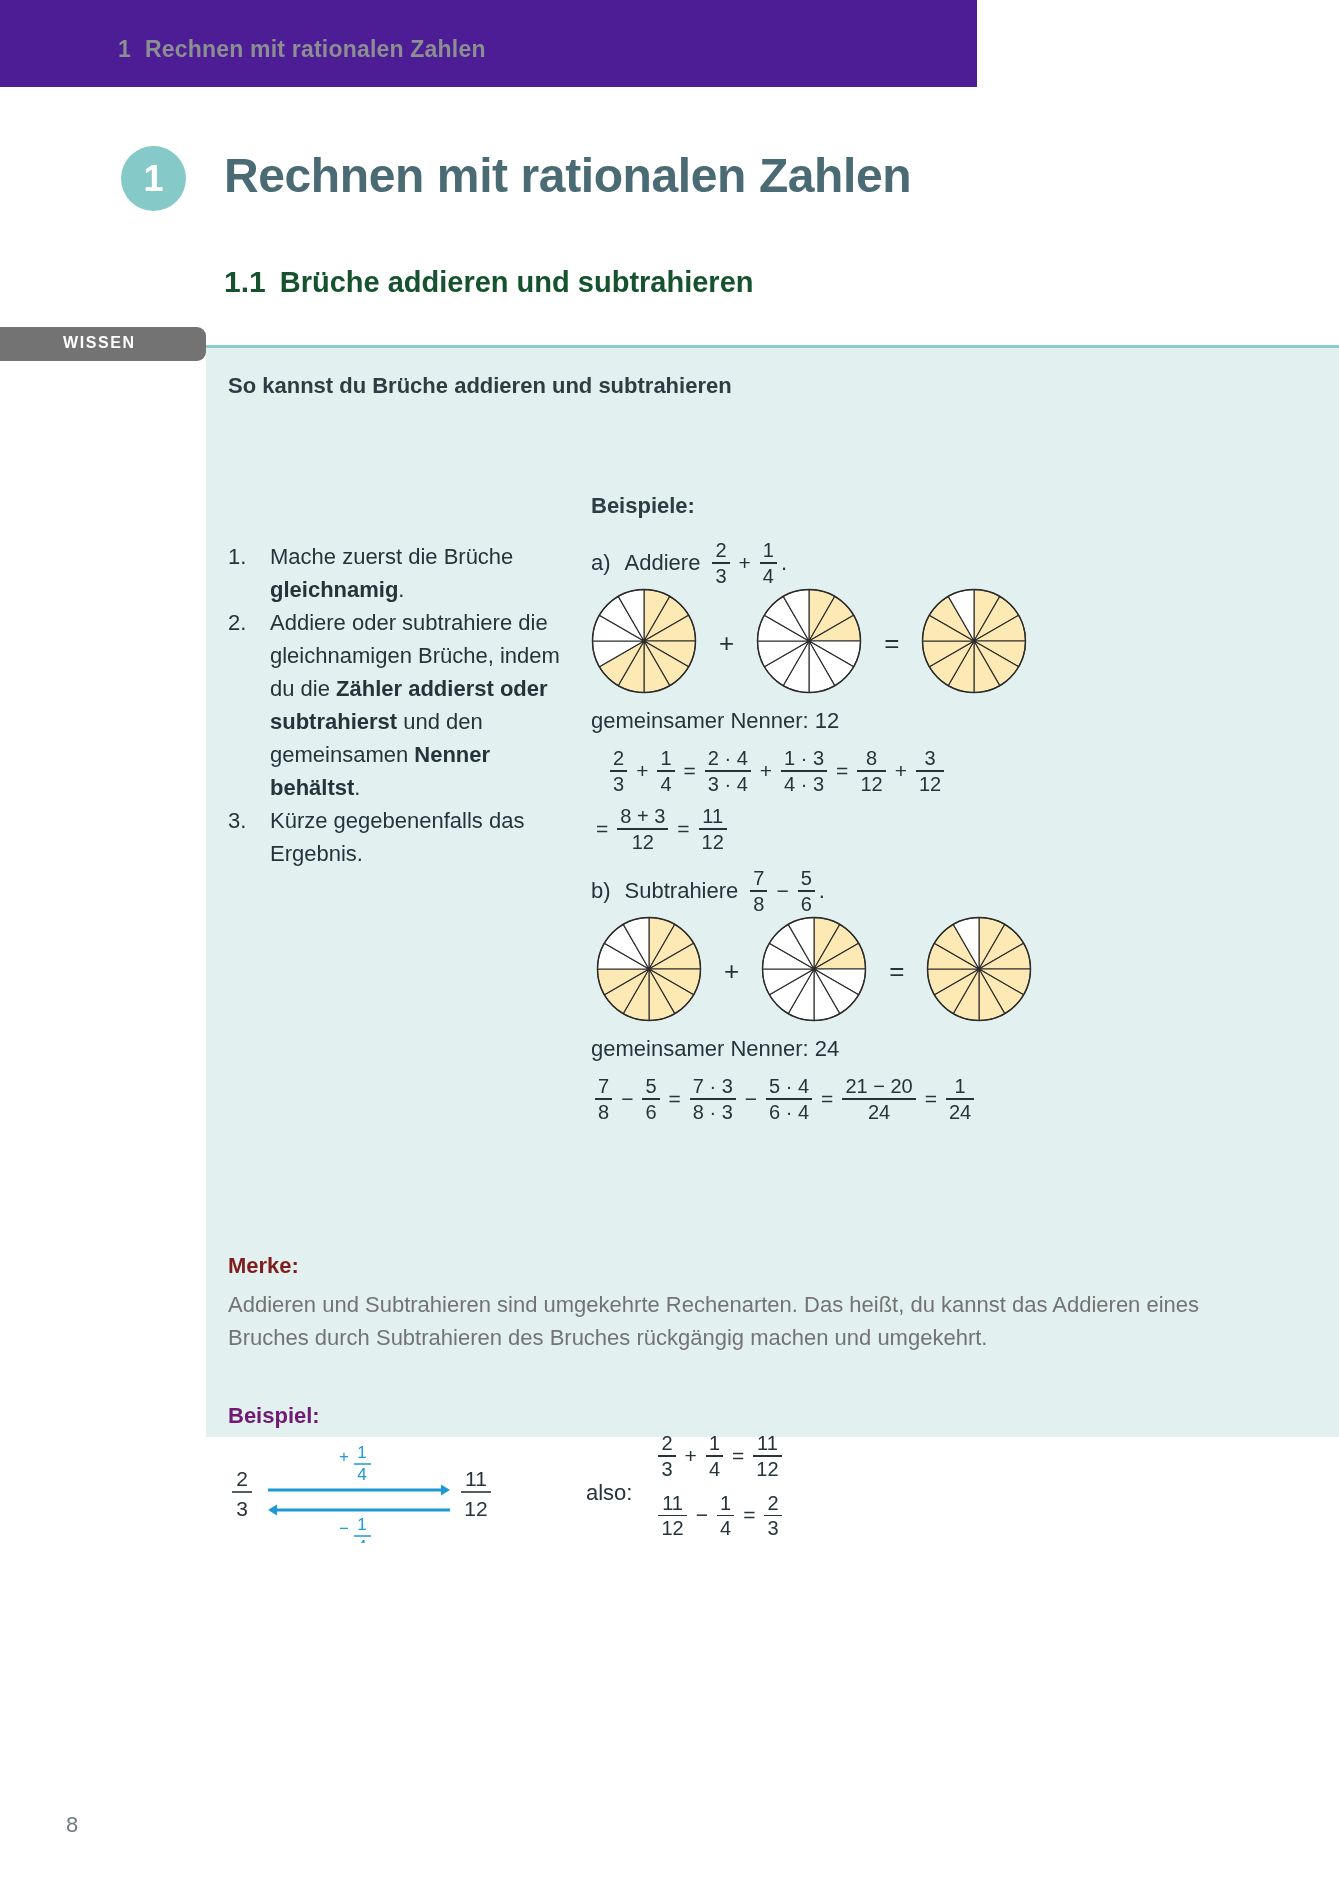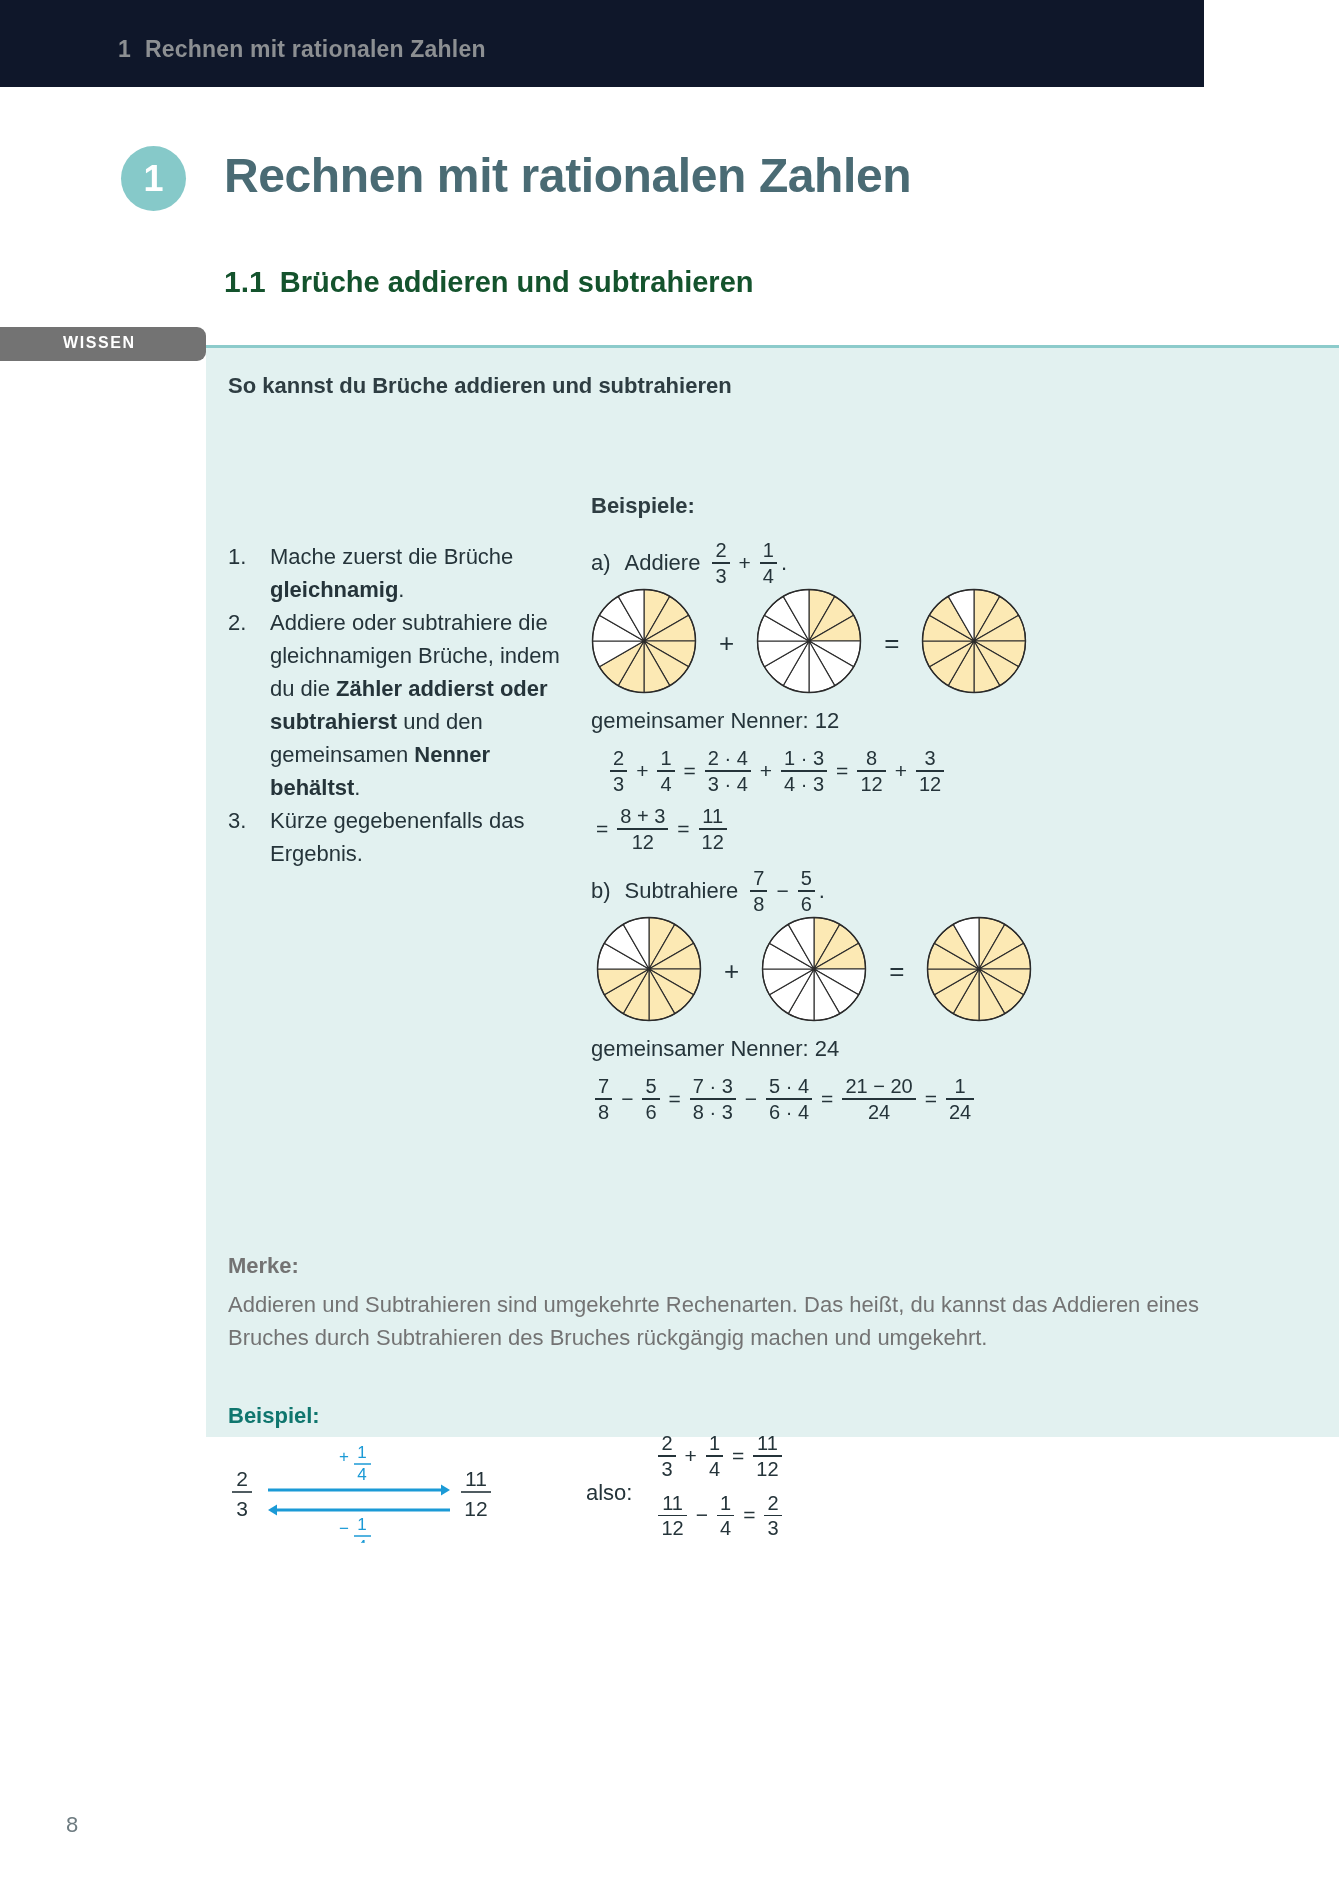--- a/index.html
+++ b/index.html
@@ -6,22 +6,22 @@
   body{
     width:1339px;height:1890px;
     background:#ffffff;
     font-family:"Liberation Sans", sans-serif;
     color:#3d5a63;
     position:relative;
     overflow:hidden;
   }
   
   .runhead{
-    position:absolute;left:0;top:0;width:1204px;height:87px;
-    background:#0f172a;
+    position:absolute;left:0;top:0;width:977px;height:87px;
+    background:#4c1d95;
   }
   .runhead .rh-txt{
     position:absolute;left:118px;top:36px;
     font-size:23px;font-weight:600;color:#8c8f92;letter-spacing:.2px;
   }
   .runhead .rh-num{margin-right:14px;}
 
   
   .chapnum{
     position:absolute;left:121px;top:146px;
@@ -83,24 +83,24 @@
   
   .pierow{position:absolute;display:flex;align-items:center;}
   .pierow .pls{font-size:26px;margin:0 22px;color:#25343a;}
   .pierow .eqs{font-size:26px;margin:0 22px;color:#25343a;}
 
   .nennerline{position:absolute;font-size:22px;color:#25343a;}
 
   .eqline{position:absolute;font-size:22px;color:#25343a;display:flex;align-items:center;}
 
   
-  .merkehead{position:absolute;left:22px;top:905px;font-size:22px;font-weight:700;color:#737373;}
+  .merkehead{position:absolute;left:22px;top:905px;font-size:22px;font-weight:700;color:#7f1d1d;}
   .merketxt{position:absolute;left:22px;top:940px;width:1035px;font-size:22px;line-height:33px;color:#737373;}
 
-  .beispielhead{position:absolute;left:22px;top:1055px;font-size:22px;font-weight:700;color:#0f766e;}
+  .beispielhead{position:absolute;left:22px;top:1055px;font-size:22px;font-weight:700;color:#701a75;}
 
   
   .arrowdiag{position:absolute;left:22px;top:1090px;width:470px;height:105px;}
   .alsoblock{position:absolute;left:380px;top:1085px;font-size:22px;color:#25343a;}
 
   .pagenum{position:absolute;left:66px;top:1812px;font-size:22px;color:#6d7b80;}
 </style>
 </head>
 <body>
 

